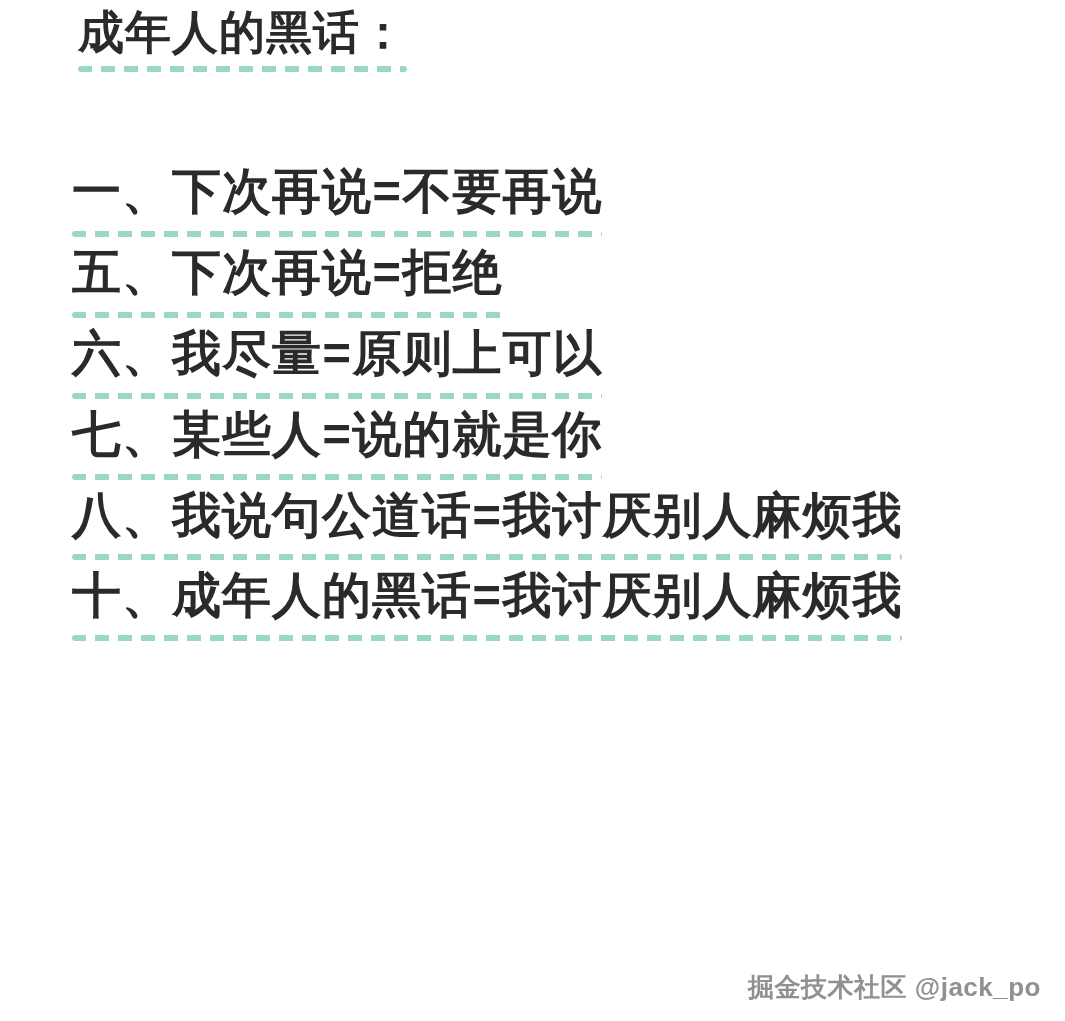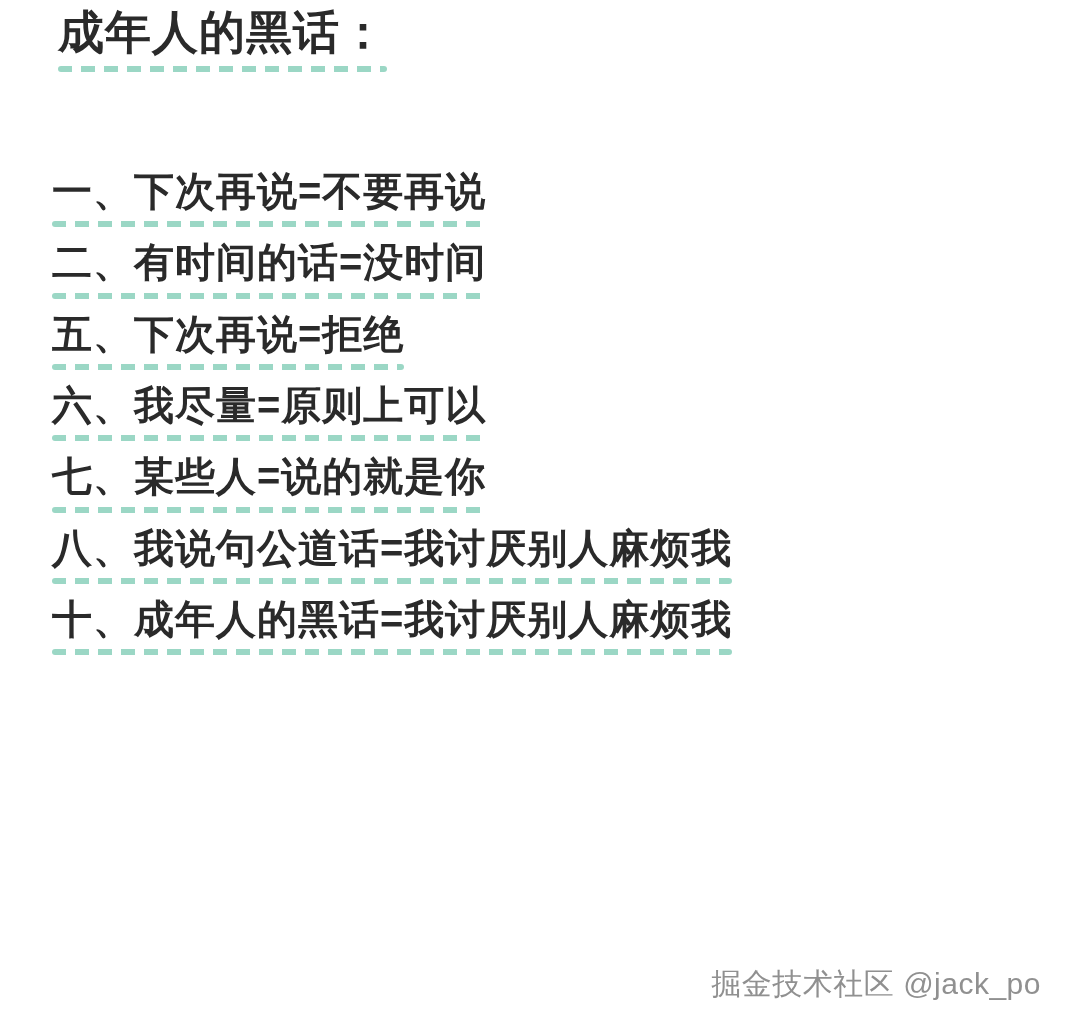--- a/index.html
+++ b/index.html
@@ -13,21 +13,21 @@
     width: 1065px;
     height: 1021px;
     background: var(--bg);
     font-family: "Liberation Sans", "DejaVu Sans", sans-serif;
     overflow: hidden;
   }
   .page {
     position: relative;
     width: 1065px;
     height: 1021px;
-    padding: 8px 0 0 52px;
+    padding: 8px 0 0 72px;
   }
   
   .row {
     display: table;
     font-weight: 700;
     color: var(--text);
     line-height: 1.06;
     padding-right: 22px;
     letter-spacing: 1px;
     white-space: nowrap;
@@ -43,43 +43,43 @@
       var(--dash) 0px, var(--dash) 14px,
       transparent 14px, transparent 23px
     );
   }
   .title {
     font-size: 46px;
     margin-left: 6px;
     margin-bottom: 98px;
   }
   .item {
-    font-size: 40px;
+    font-size: 49px;
     margin-bottom: 14px;
+    font-family: Liberation Mono, monospace;
   }
   .watermark {
     position: absolute;
     right: 24px;
     bottom: 16px;
-    font-size: 30px;
-    font-weight: 400;
+    font-size: 26px;
+    font-weight: 700;
     color: var(--watermark);
     text-shadow: 1.5px 1.5px 0 #ffffff, 2px 2px 1px rgba(255,255,255,0.9);
     letter-spacing: 0.5px;
   }
 </style>
 </head>
 <body>
 
 <main class="page">
   <h1 class="row title">成年人的黑话：</h1>
 
   <section class="list">
       <div class="row item">一、下次再说=不要再说</div>
-      <div class="row item">二、有时间的话=没时间</div>
       <div class="row item">五、下次再说=拒绝</div>
       <div class="row item">六、我尽量=原则上可以</div>
       <div class="row item">七、某些人=说的就是你</div>
       <div class="row item">八、我说句公道话=我讨厌别人麻烦我</div>
       <div class="row item">十、成年人的黑话=我讨厌别人麻烦我</div>
     </section>
 
   <div class="watermark">掘金技术社区 @jack_po</div>
 </main>
 

